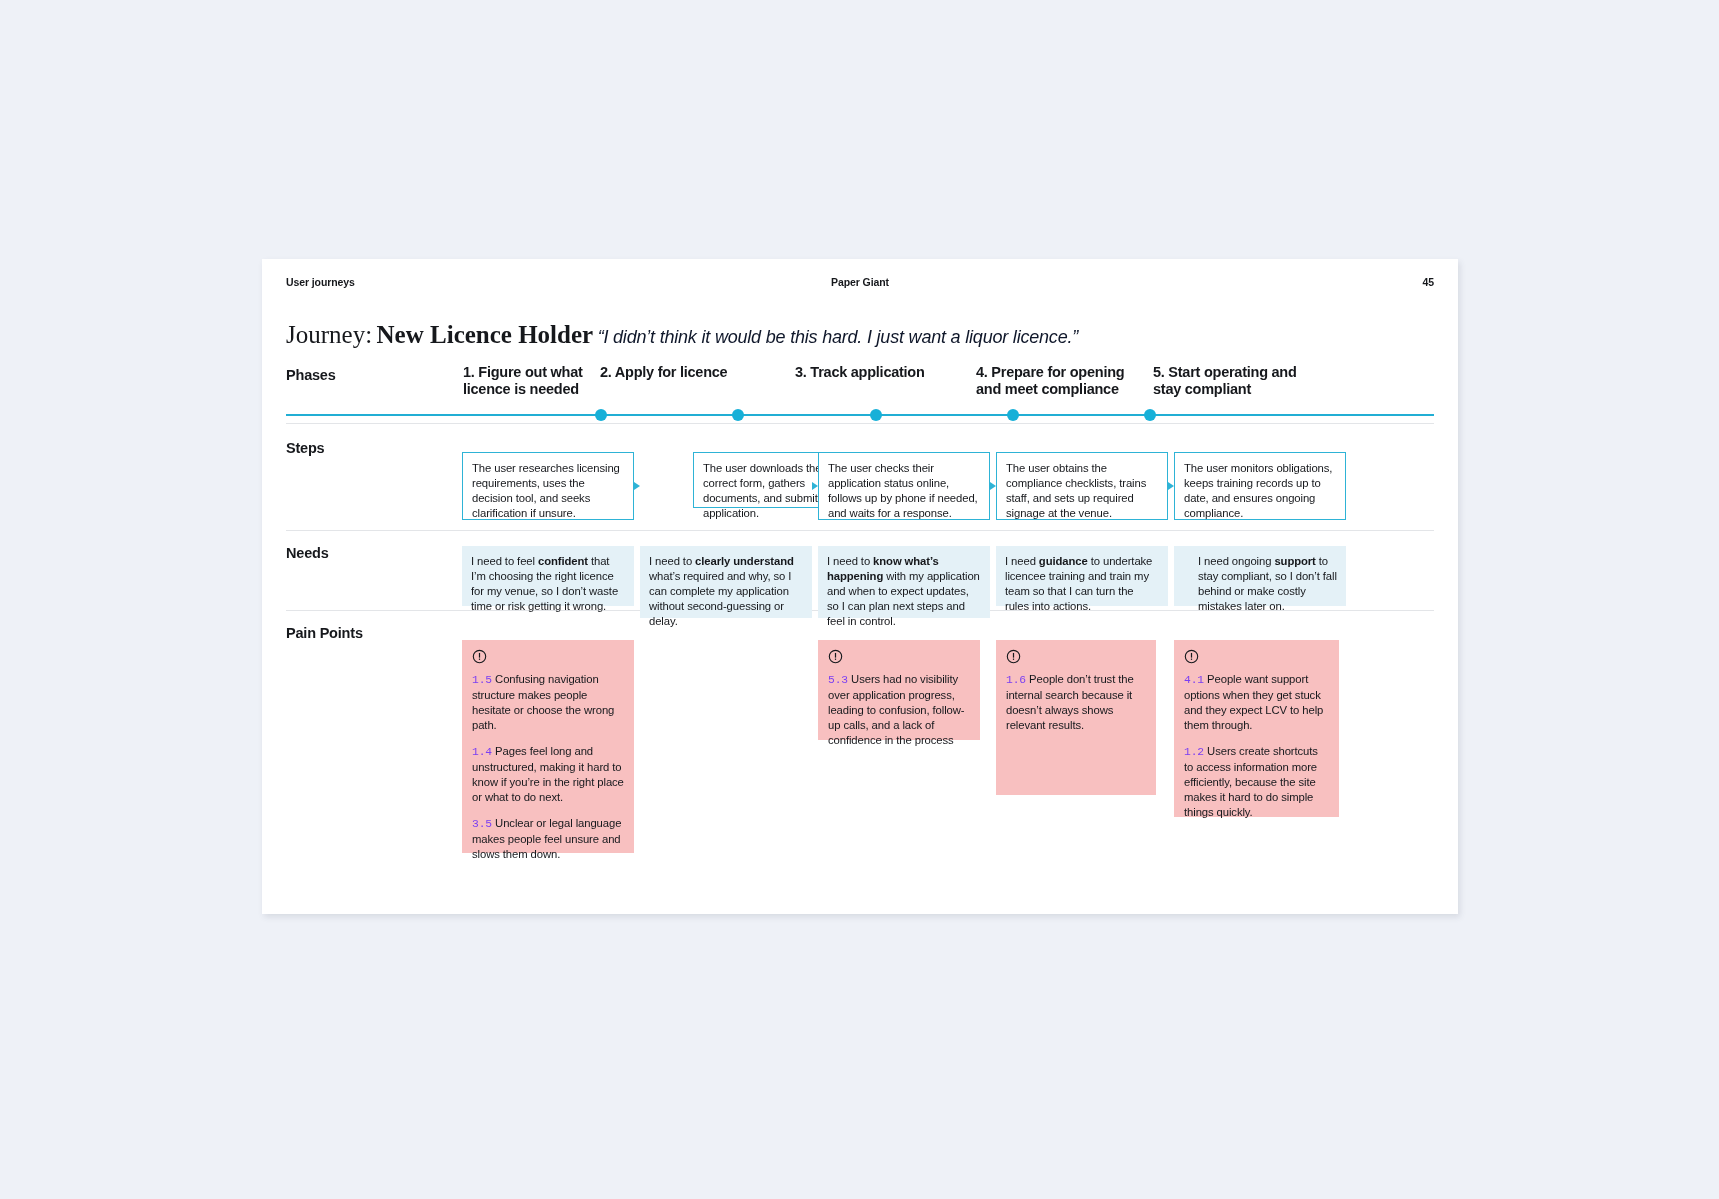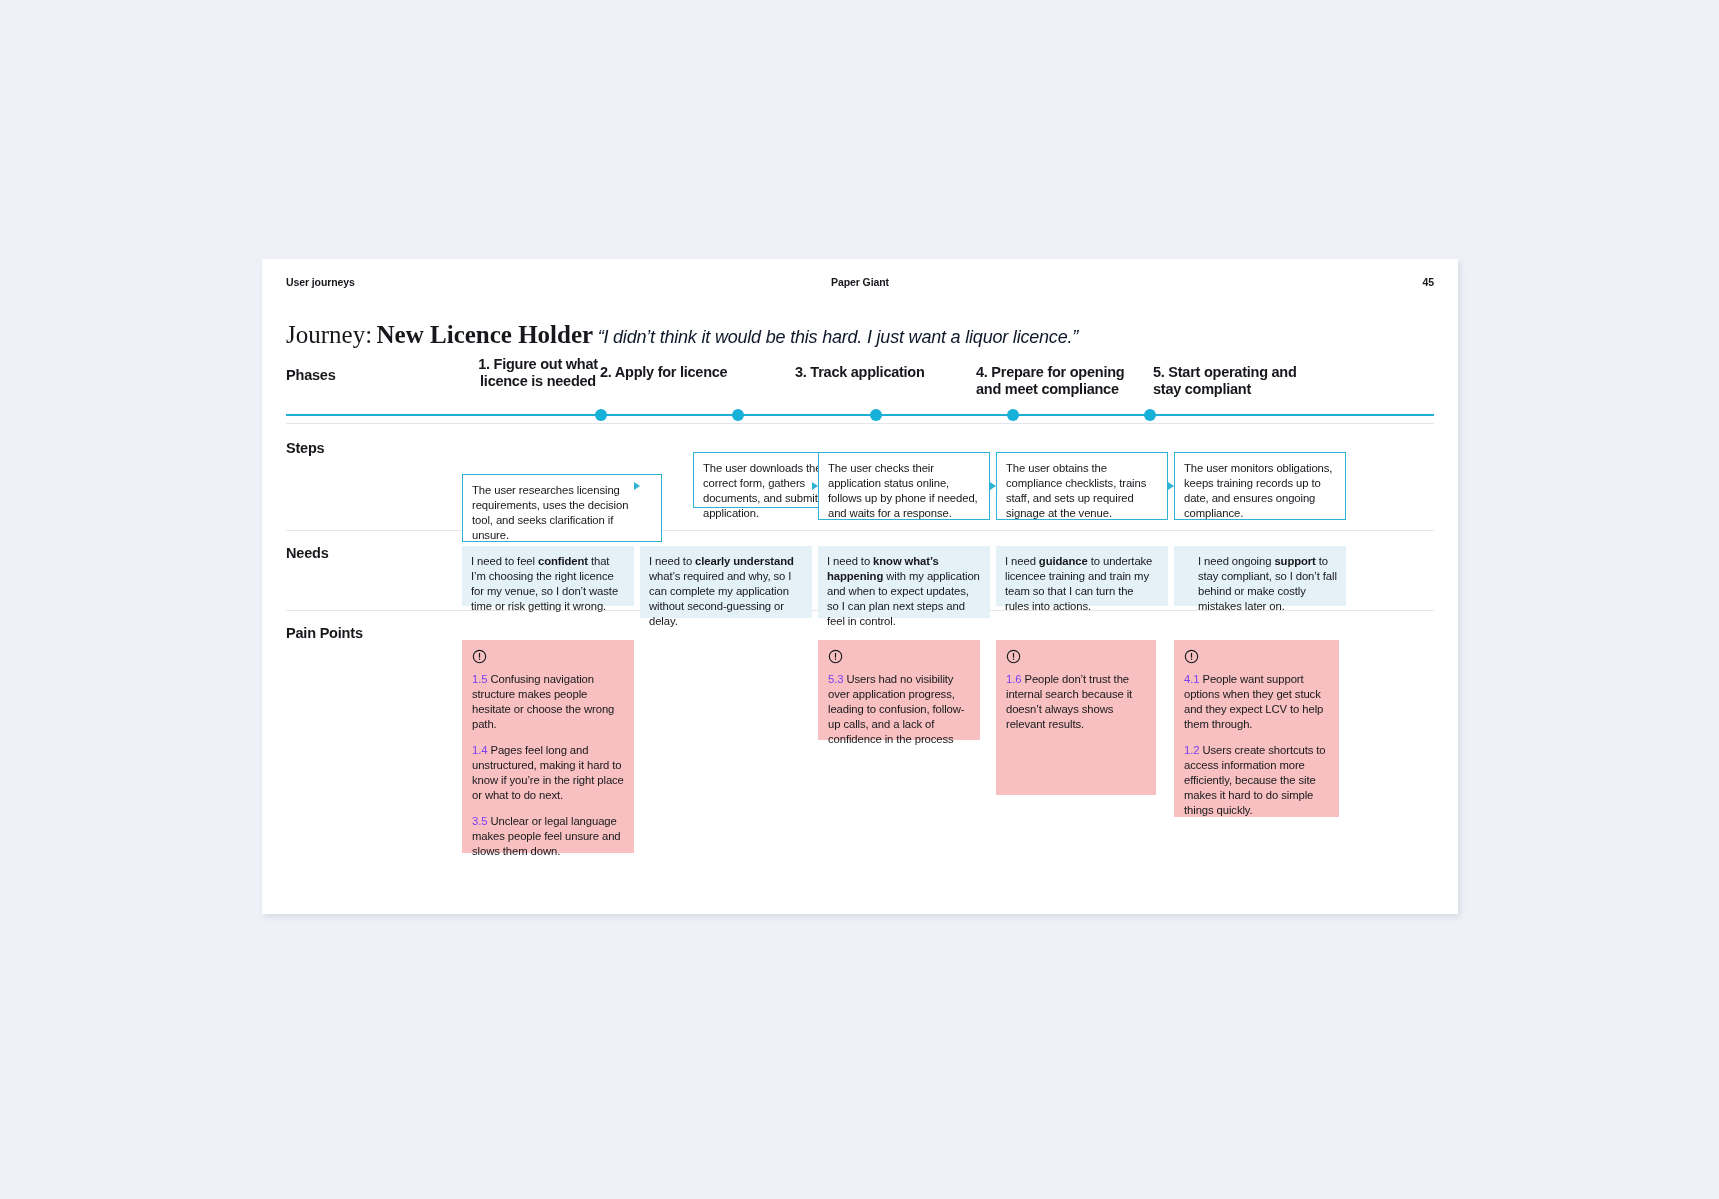--- a/index.html
+++ b/index.html
@@ -166,20 +166,21 @@
   .pain-item {
     font-size: 11.3px;
     line-height: 1.33;
     color: #16181c;
     margin-bottom: 11px;
   }
   .pain-item:last-child { margin-bottom: 0; }
   .pp-ref {
     color: #7b3ff2;
     font-weight: normal;
+    font-family: Liberation Mono, monospace;
   }
 </style>
 </head>
 <body>
 
 <div class="canvas">
 
   <div class="page-header">
     <div class="hdr-left">User journeys</div>
     <div class="hdr-center">Paper Giant</div>
@@ -194,34 +195,34 @@
 
   <div class="row-label" style="left:24px; top:108px;">Phases</div>
   <div class="row-label" style="left:24px; top:181px;">Steps</div>
   <div class="row-label" style="left:24px; top:286px;">Needs</div>
   <div class="row-label" style="left:24px; top:366px;">Pain Points</div>
 
   <div class="divider" style="top:164px;"></div>
   <div class="divider" style="top:271px;"></div>
   <div class="divider" style="top:351px;"></div>
 
-  <div class="phase-title" style="left:201px; top:97px; width:150px;text-align:center;">1. Figure out what licence is needed</div>
+  <div class="phase-title" style="left:201px; top:105px; width:150px;">1. Figure out what licence is needed</div>
   <div class="phase-title" style="left:338px; top:105px; width:160px;">2. Apply for licence</div>
   <div class="phase-title" style="left:533px; top:105px; width:160px;">3. Track application</div>
   <div class="phase-title" style="left:714px; top:105px; width:170px;">4. Prepare for opening and meet compliance</div>
   <div class="phase-title" style="left:891px; top:105px; width:165px;">5. Start operating and stay compliant</div>
 
   <div class="timeline"></div>
   <div class="tl-dot" style="left:333px;"></div>
   <div class="tl-dot" style="left:470px;"></div>
   <div class="tl-dot" style="left:608px;"></div>
   <div class="tl-dot" style="left:745px;"></div>
   <div class="tl-dot" style="left:882px;"></div>
 
-  <div class="step-box" style="left:200px; top:193px; width:200px; height:68px;margin-top:22px;">The user researches licensing requirements, uses the decision tool, and seeks clarification if unsure.</div>
+  <div class="step-box" style="left:200px; top:193px; width:172px; height:68px;">The user researches licensing requirements, uses the decision tool, and seeks clarification if unsure.</div>
   <div class="step-box" style="left:386px; top:193px; width:172px; height:56px;margin-left:45px;">The user downloads the correct form, gathers documents, and submits the application.</div>
   <div class="step-box" style="left:556px; top:193px; width:172px; height:68px;">The user checks their application status online, follows up by phone if needed, and waits for a response.</div>
   <div class="step-box" style="left:734px; top:193px; width:172px; height:68px;">The user obtains the compliance checklists, trains staff, and sets up required signage at the venue.</div>
   <div class="step-box" style="left:912px; top:193px; width:172px; height:68px;">The user monitors obligations, keeps training records up to date, and ensures ongoing compliance.</div>
 
   <div class="step-arrow" style="left:372px; top:222px; width:6px;">
       <span class="shaft"></span>
       <span class="head"></span>
     </div>
   <div class="step-arrow" style="left:550px; top:222px; width:6px;">

